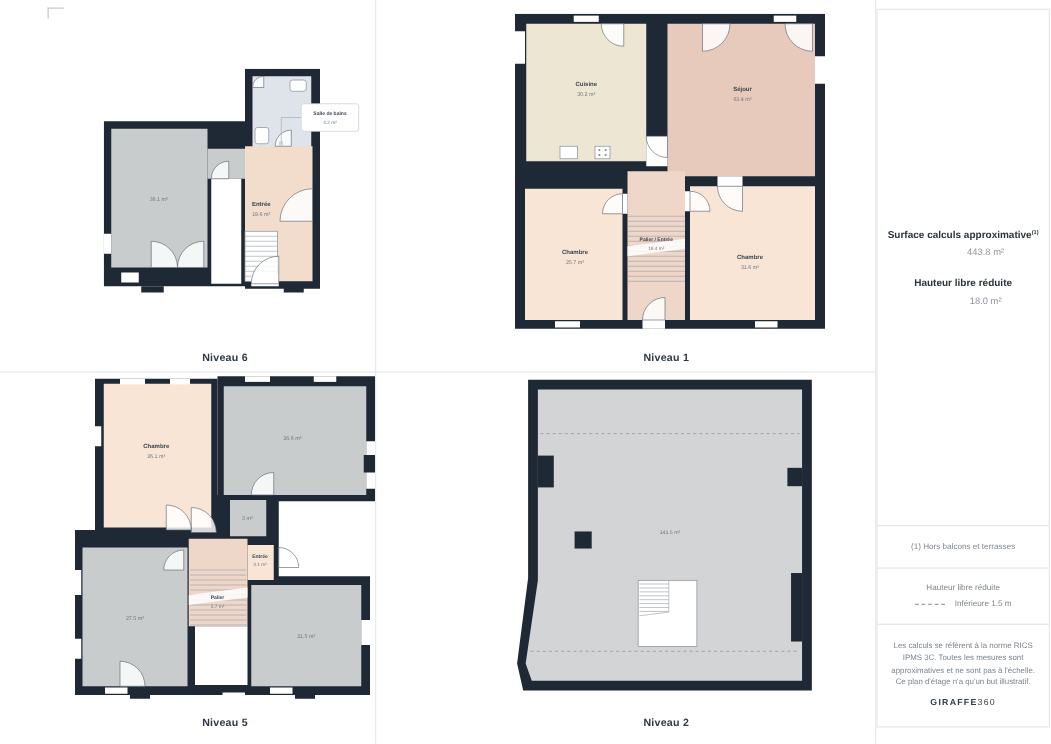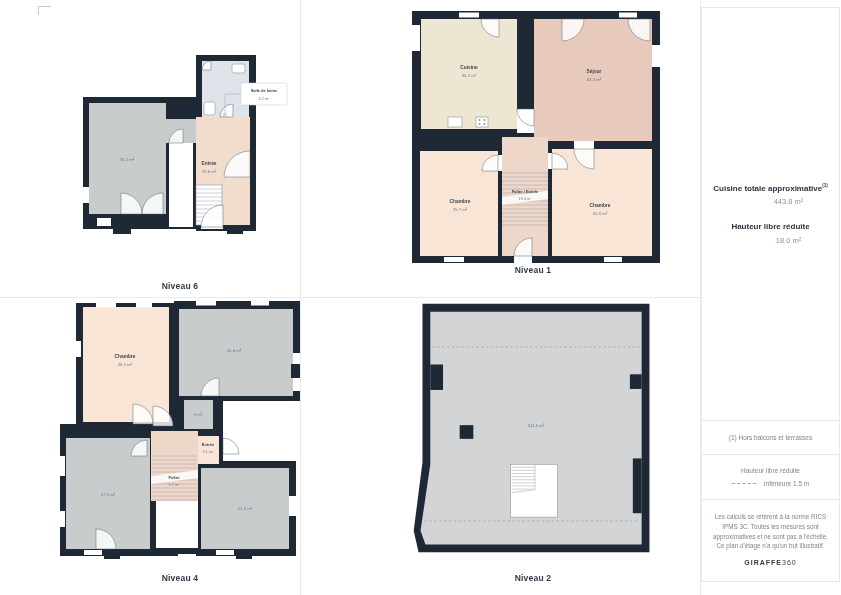--- a/index.html
+++ b/index.html
@@ -249,27 +249,27 @@
     </g>
     <g>
       <rect class="stairbox" x="104" y="172" width="48" height="54"></rect>
       <path class="tread" d="M105,175H129 M105,178.2H129 M105,181.4H129 M105,184.6H129 M105,187.8H129 M105,191H129 M105,194.2H129 M105,197.4H129"></path>
       <path class="tread" d="M129,172 V198 M129,198 L105,201"></path>
     </g>
     <text class="rarea" x="130" y="134">141.5 m²</text>
   </svg>
 
   <div class="level-title" style="left:110px; top:281px;">Niveau 6</div>
-  <div class="level-title" style="left:463px; top:265px;text-align:center;">Niveau 1</div>
-  <div class="level-title" style="left:110px; top:573px;">Niveau 4</div>
+  <div class="level-title" style="left:463px; top:281px;text-align:center;">Niveau 1</div>
+  <div class="level-title" style="left:110px; top:573px;">Niveau 5</div>
   <div class="level-title" style="left:463px; top:573px;">Niveau 2</div>
 
   <div id="sidebar">
     <div class="sb-cell" id="sb-main">
-      <div class="sb-heading"><span>Cuisine totale approximative</span><sup>(1)</sup></div>
+      <div class="sb-heading"><span>Surface calculs approximative</span><sup>(1)</sup></div>
       <div class="sb-value">443.8 m²</div>
       <div class="sb-gap"></div>
       <div class="sb-heading">Hauteur libre réduite</div>
       <div class="sb-value">18.0 m²</div>
     </div>
     <div class="sb-cell" id="sb-footnote">
       <span>(1) Hors balcons et terrasses</span>
     </div>
     <div class="sb-cell" id="sb-legend">
       <span>Hauteur libre réduite</span>

